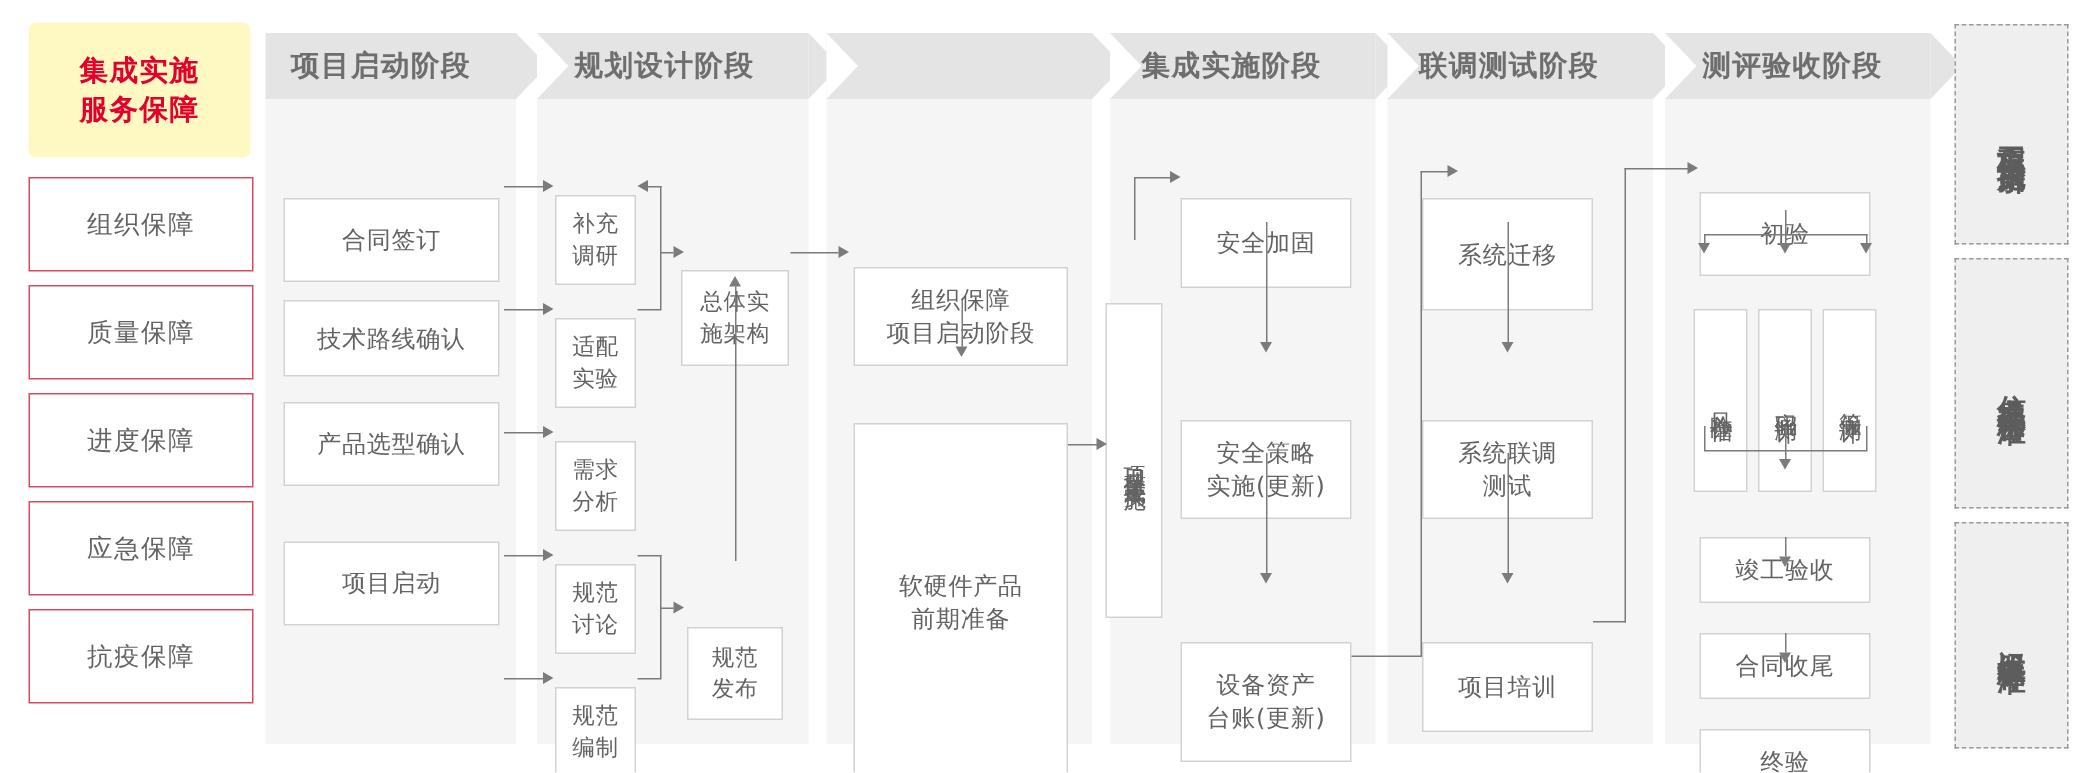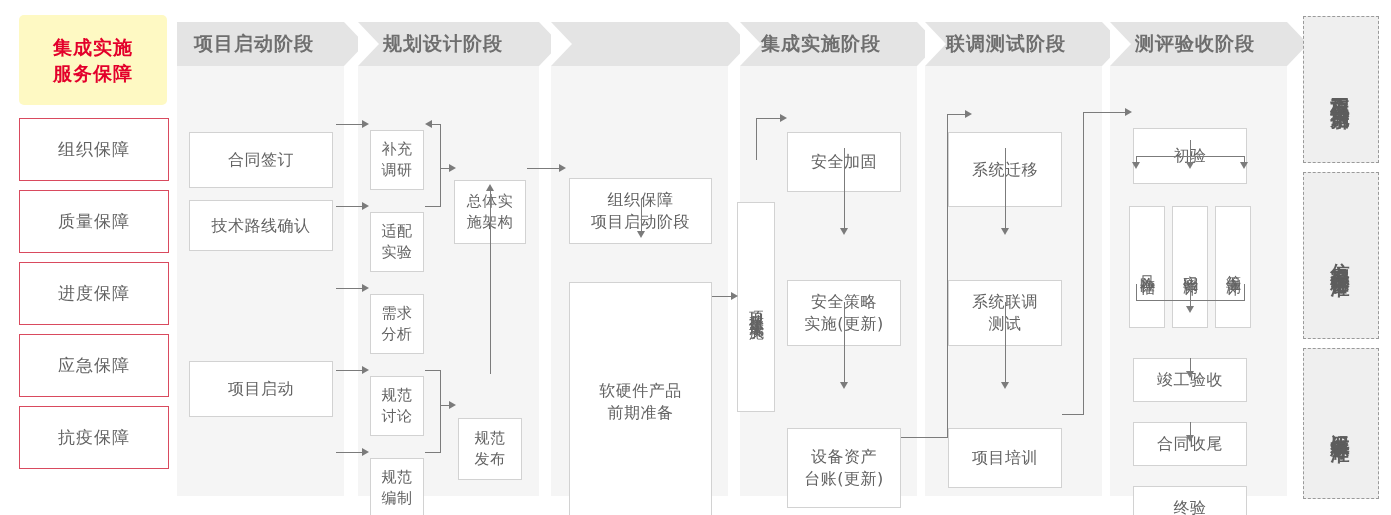--- a/index.html
+++ b/index.html
@@ -143,20 +143,21 @@
   <div class="guard-box" style="top:406px">抗疫保障</div>
 
   <div class="phase-col" style="left:177px;width:167px">
     <div class="phase-head" style="width:167px">
       <span>项目启动阶段</span>
       <span class="chev"></span>
     </div>
     <div class="phase-body" style="width:167px">
       <div class="node" style="left:12px;top:66px;width:144px;height:56px">合同签订</div>
       <div class="node" style="left:12px;top:134px;width:144px;height:51px">技术路线确认</div>
+      <div class="node" style="left:12px;top:202px;width:144px;height:56px">产品选型确认</div>
       <div class="node" style="left:12px;top:295px;width:144px;height:56px">项目启动</div>
     </div>
   </div>
 
   <div class="phase-col" style="left:358px;width:181px">
     <div class="phase-head" style="width:181px">
       <span class="notch"></span>
       <span style="margin-left:8px">规划设计阶段</span>
       <span class="chev"></span>
     </div>

